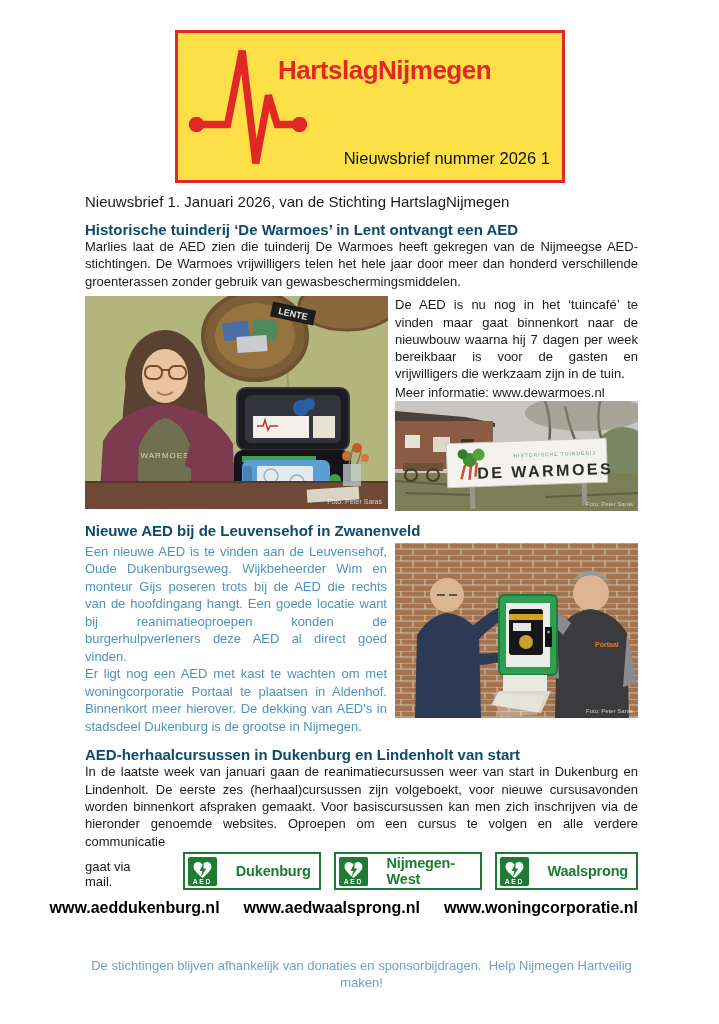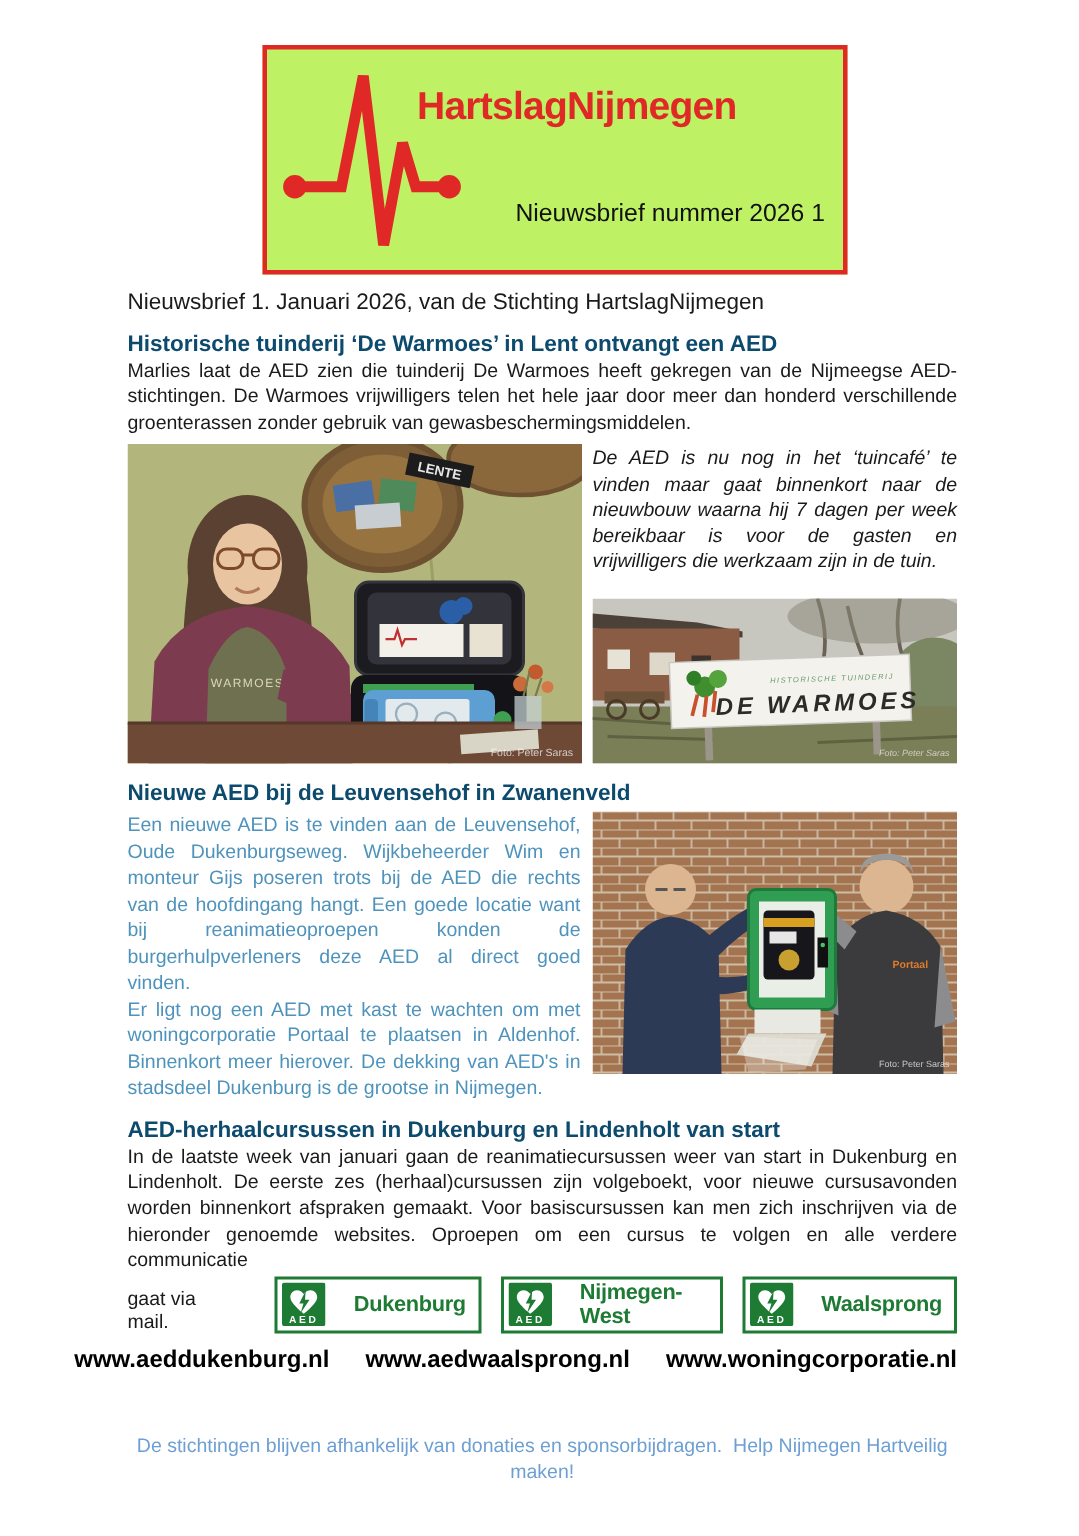--- a/index.html
+++ b/index.html
@@ -7,41 +7,41 @@
     position:relative; width:719px; height:1024px; margin:0 auto;
     background:#ffffff; overflow:hidden;
     font-family:"Liberation Sans", sans-serif; color:#1a1a1a;
   }
   svg { display:block; font-family:inherit; }
 
   
   .masthead {
     box-sizing:border-box; position:relative;
     margin:30px 0 0 175px; width:390px; height:153px;
-    border:3px solid #E02826; background:#bef264;
+    border:3px solid #E02826; background:#fde047;
   }
   .ekg { position:absolute; left:6px; top:6px; width:128px; height:136px; }
   .brand {
     position:absolute; left:100px; top:22px;
     font-size:26px; font-weight:bold; letter-spacing:-0.5px; color:#E02826;
   }
-  .issue { position:absolute; right:12px; bottom:28px; font-size:16.5px; color:#111;margin-left:12px; }
+  .issue { position:absolute; right:12px; bottom:12px; font-size:16.5px; color:#111;margin-left:12px; }
 
   .content { margin:0 81px 0 85px; }
 
   .intro { margin-top:10px; }
   .intro-1 { font-size:15px; }
   .intro-2 { font-size:13px; margin-top:3px; }
 
   .sec-heading { margin-top:11px; font-size:15px; font-weight:bold; color:#0c4a6e; }
   .para { margin-top:0; font-size:13px; line-height:1.34; text-align:justify; }
 
   .row1 { display:flex; gap:7px; margin-top:6px; }
   .photo1 { width:303px; height:213px; flex:none; }
-  .col-right { width:243px; display:flex; flex-direction:column;font-style:italic; }
+  .col-right { width:243px; display:flex; flex-direction:column; }
   .side-text { font-size:13px; line-height:1.33; text-align:justify; }
   .more-info { font-size:13px; line-height:1.33; margin-top:1px; }
   .photo2 { width:243px; height:110px; margin-top:auto; }
 
   .sec2-row { display:flex; gap:8px; margin-top:4px; }
   .sec2-text { width:302px; font-size:13px; line-height:1.345; text-align:justify; color:#4E93BC; }
   .sec2-text p { margin:0; }
   .photo3 { width:243px; height:175px; flex:none; }
 
   .tail-row { display:flex; align-items:flex-start; margin-top:2px; }
@@ -135,20 +135,21 @@
         <rect x="258" y="168" width="18" height="22" fill="#c2cfd2" opacity="0.75"></rect>
         <circle cx="262" cy="160" r="5" fill="#cc6a38"></circle>
         <circle cx="272" cy="152" r="5" fill="#c25a2e"></circle>
         <circle cx="280" cy="162" r="4" fill="#d4784a"></circle>
         <path d="M264,168 L268,152 M272,168 L276,156" stroke="#7a7a4a" stroke-width="1.5"></path>
         <text x="297" y="208" text-anchor="end" font-size="7" fill="#ffffff" opacity="0.7">Foto: Peter Saras</text>
       </svg>
 
       <div class="col-right">
         <div class="side-text">De AED is nu nog in het ‘tuincafé’ te vinden maar gaat binnenkort naar de nieuwbouw waarna hij 7 dagen per week bereikbaar is voor de gasten en vrijwilligers die werkzaam zijn in de tuin.</div>
+        <div class="more-info">Meer informatie: www.dewarmoes.nl</div>
 
         <svg class="photo2" viewBox="0 0 243 110" preserveAspectRatio="none">
           <rect width="243" height="110" fill="#c7c7c0"></rect>
           <path d="M150,0 Q160,30 150,55 M170,5 Q175,30 185,50 M205,0 Q200,25 210,48" stroke="#6a6256" stroke-width="2.5" fill="none"></path>
           <ellipse cx="190" cy="12" rx="60" ry="18" fill="#8d8878" opacity="0.55"></ellipse>
           <polygon points="0,10 70,16 100,22 100,26 0,20" fill="#4c4138"></polygon>
           <rect x="0" y="20" width="98" height="48" fill="#8b5c44"></rect>
           <rect x="10" y="34" width="15" height="13" fill="#e6e2d6"></rect>
           <rect x="38" y="36" width="17" height="15" fill="#ddd8ca"></rect>
           <rect x="66" y="38" width="13" height="24" fill="#3c332c"></rect>

